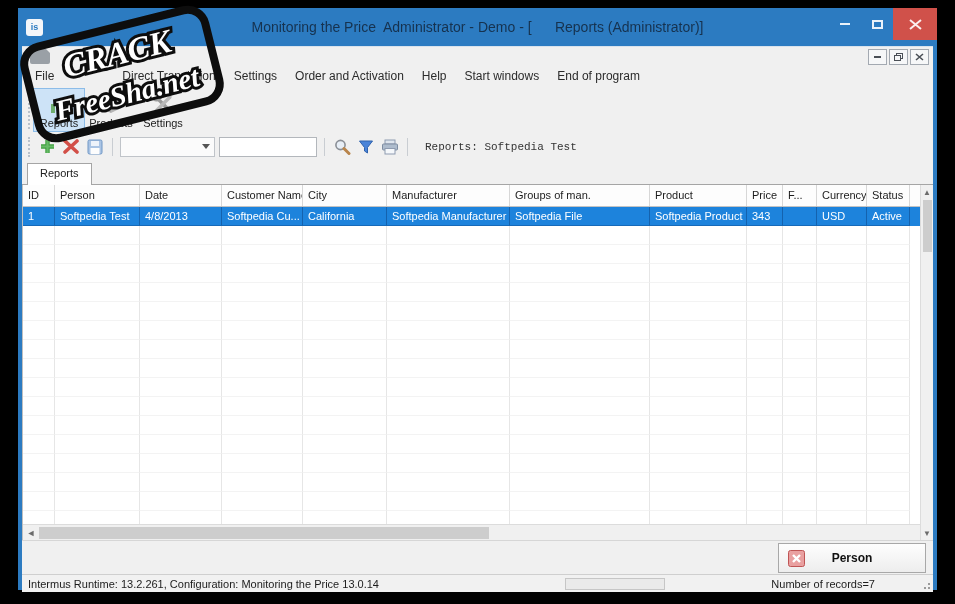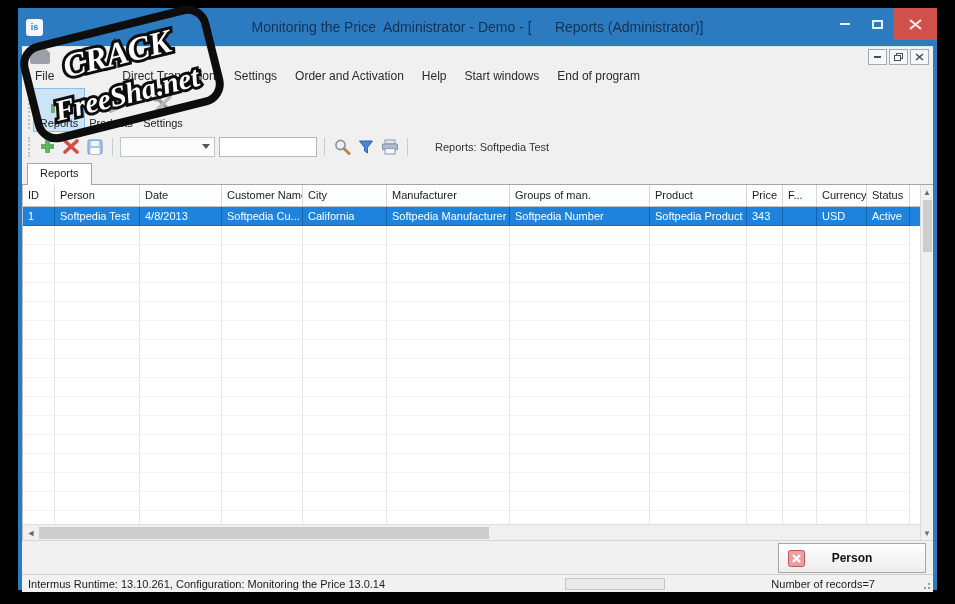--- a/index.html
+++ b/index.html
@@ -47,21 +47,21 @@
   .ribbon-btn .lbl{font-size:11px;color:#222;}
   .ribbon-btn svg{display:block;}
 
   
   .toolbar2{height:27px;display:flex;align-items:center;gap:4px;padding-left:6px;font-size:11px;}
   .tb-icon{width:20px;height:20px;display:flex;align-items:center;justify-content:center;}
   .sep{width:1px;height:18px;background:#c9cdd2;margin:0 3px;}
   .combo{width:95px;height:20px;background:#fbfbfb;border:1px solid #c0c4c9;display:flex;align-items:center;justify-content:flex-end;padding-right:4px;}
   .combo .arr{width:0;height:0;border-left:4px solid transparent;border-right:4px solid transparent;border-top:5px solid #555;}
   .search-box{width:98px;height:20px;border:1px solid #b3b7bc;background:#fff;font-size:11px;padding:0 3px;outline:none;font-family:"Liberation Sans",sans-serif;}
-  .tb-label{margin-left:20px;color:#333;}
+  .tb-label{margin-left:10px;color:#333;font-family:Liberation Mono, monospace;}
 
   
   .tabrow{height:25px;display:flex;align-items:flex-end;padding-left:5px;border-bottom:1px solid #a5a5a5;}
   .tab{height:22px;background:#fff;border:1px solid #a5a5a5;border-bottom:none;padding:3px 12px 0;font-size:11px;color:#222;margin-bottom:-1px;position:relative;z-index:2;}
 
   
   .gridwrap{flex:1;position:relative;background:#fff;border-left:1px solid #bfbfbf;}
   .gridcols{position:absolute;left:0;top:0;right:13px;bottom:16px;overflow:hidden;background:#fff;}
   .grid-header{display:flex;height:22px;background:#fdfdfd;border-bottom:1px solid #c3c3c3;}
   .hcell{font-size:11px;color:#1c1c1c;padding:4px 0 0 5px;border-right:1px solid #d7d7d7;overflow:hidden;white-space:nowrap;flex:none;}
@@ -253,21 +253,21 @@
           <div class="hcell" style="width: 50px;">Currency</div>
           <div class="hcell" style="width: 43px;">Status</div>
         </div>
         <div class="grid-row selected">
           <div class="cell" style="width: 32px;">1</div>
           <div class="cell" style="width: 85px;">Softpedia Test</div>
           <div class="cell" style="width: 82px;">4/8/2013</div>
           <div class="cell" style="width: 81px;">Softpedia Cu...</div>
           <div class="cell" style="width: 84px;">California</div>
           <div class="cell" style="width: 123px;">Softpedia Manufacturer</div>
-          <div class="cell" style="width: 140px;">Softpedia Number</div>
+          <div class="cell" style="width: 140px;">Softpedia File</div>
           <div class="cell" style="width: 97px;">Softpedia Product</div>
           <div class="cell" style="width: 36px;">343</div>
           <div class="cell" style="width: 34px;"></div>
           <div class="cell" style="width: 50px;">USD</div>
           <div class="cell" style="width: 43px;">Active</div>
         </div>
         <div>
             <div class="grid-row">
               <div class="cell" style="width: 32px;"></div>
               <div class="cell" style="width: 85px;"></div>
@@ -510,21 +510,21 @@
       <div class="big-btn btn-close">
         <svg class="b-icon" width="17" height="17">
           <rect x="0.5" y="0.5" width="16" height="16" rx="2" fill="#e9a0a0" stroke="#bf5555"></rect>
           <path d="M5 5 L12 12 M12 5 L5 12" stroke="#fff" stroke-width="2.4"></path>
         </svg>
         <span>Person</span>
       </div>
     </div>
 
     <div class="statusbar">
-      <span class="status-left">Intermus Runtime: 13.10.261, Configuration: Monitoring the Price 13.0.14</span>
+      <span class="status-left">Intermus Runtime: 13.2.261, Configuration: Monitoring the Price 13.0.14</span>
       <span class="progress-recess"></span>
       <span class="status-right">Number of records=7</span>
       <span class="size-grip">
           <i></i>
           <i></i>
           <i></i>
         </span>
     </div>
 
   </div>

